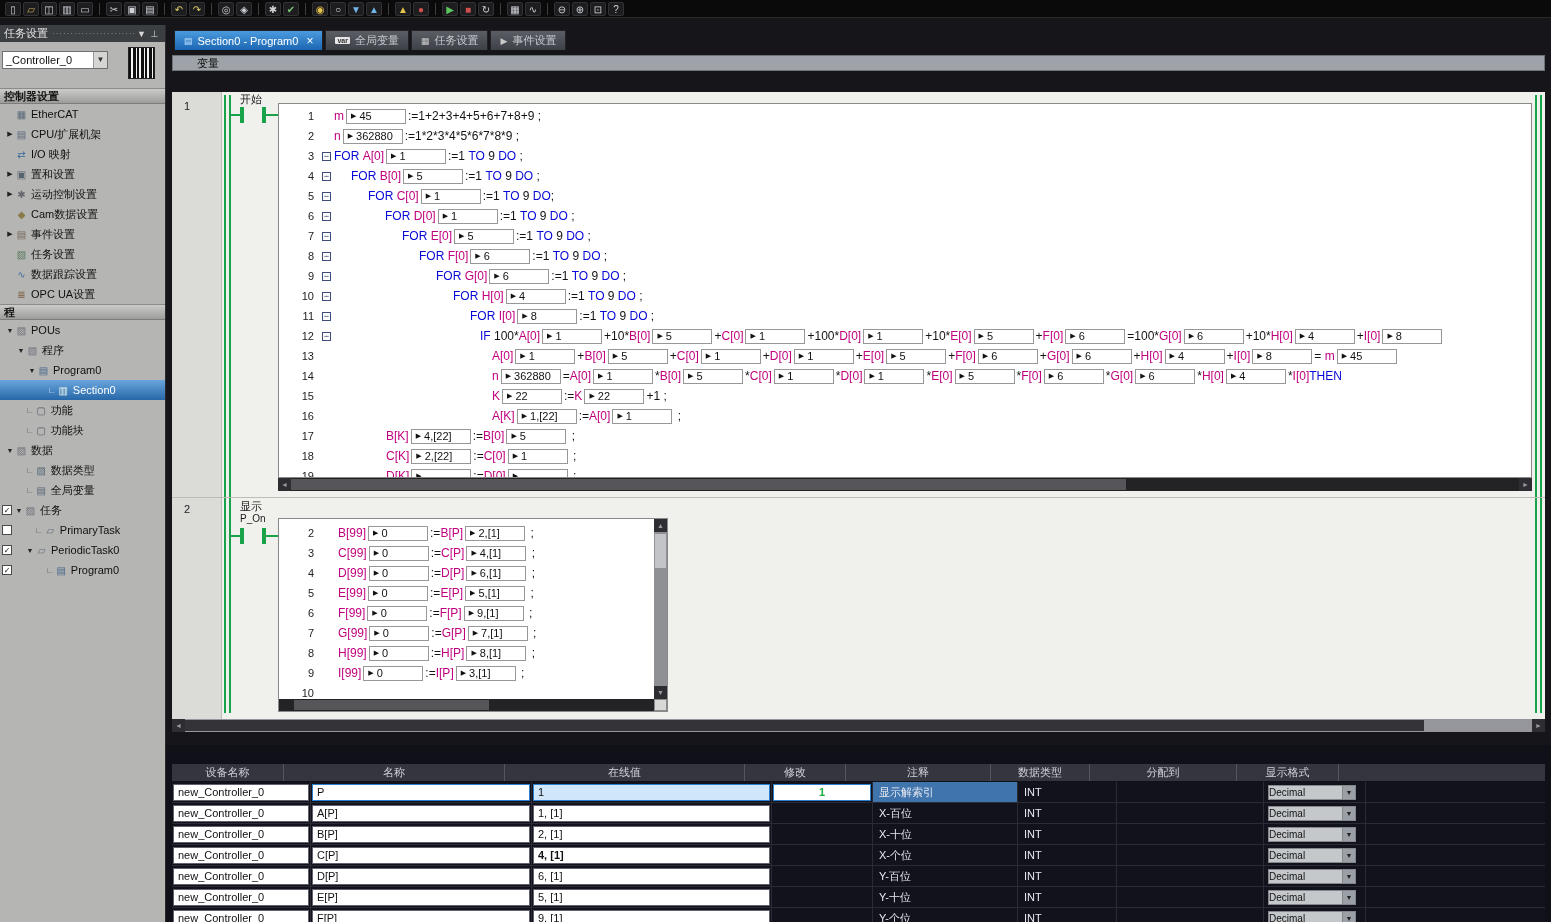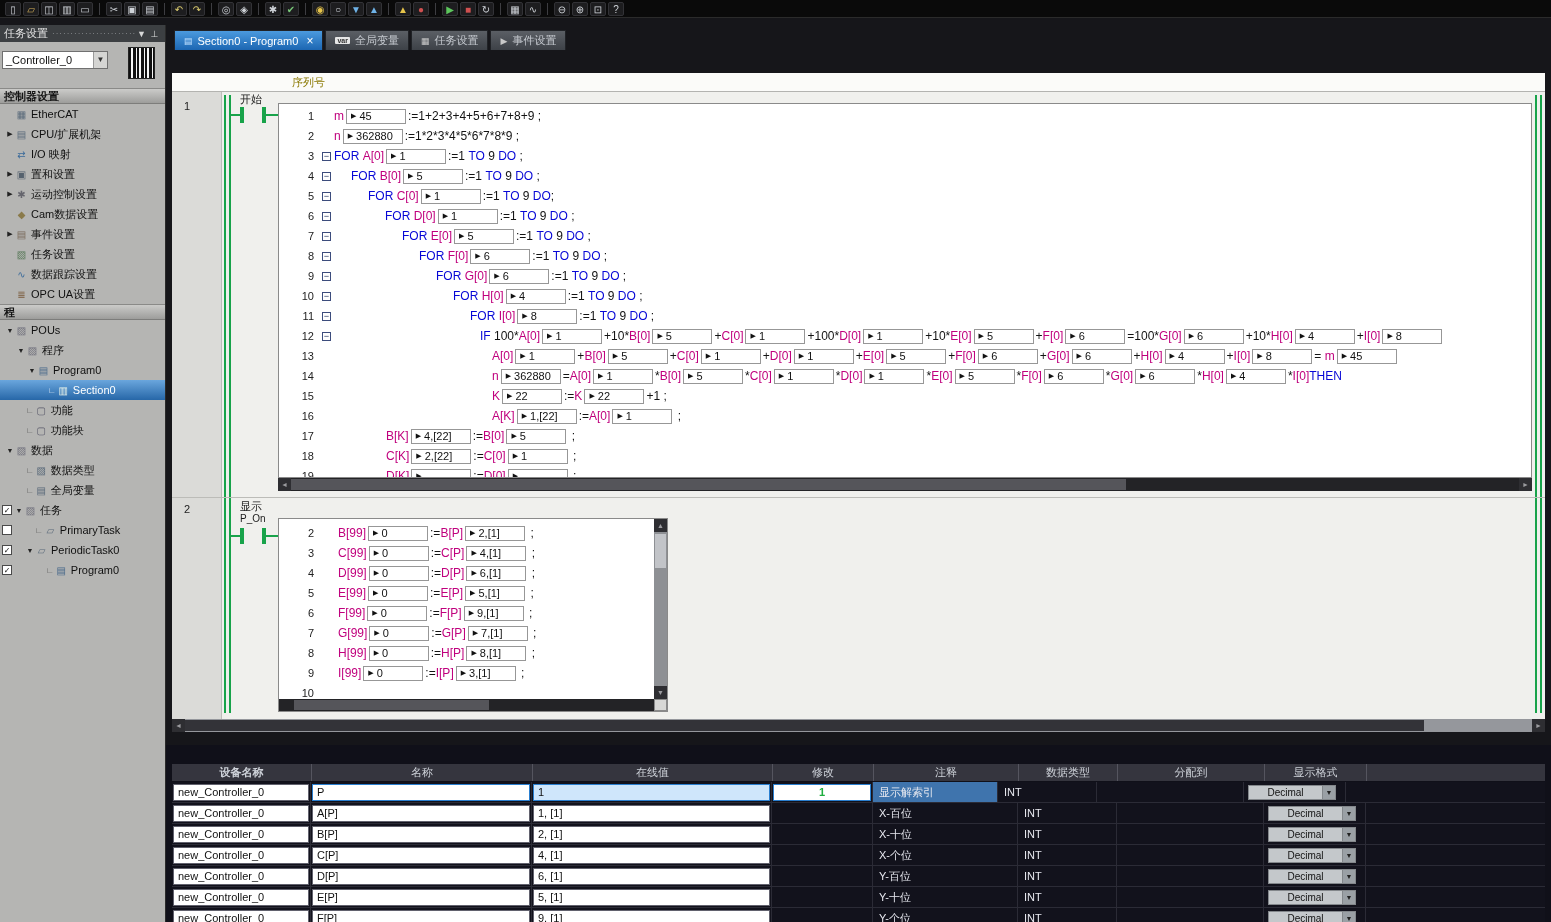--- a/index.html
+++ b/index.html
@@ -96,21 +96,21 @@
   .w-row{height:21px;display:flex;border-bottom:1px solid #2b2b36}
   .w-cell{flex:none;border-right:1px solid #2b2b36;padding:1px;display:flex;align-items:center;overflow:hidden}
   .w-fill{flex:1;border-right:none}
   .w-input{flex:1;height:17px;background:#fff;border:1px solid #62626e;color:#111;font-size:11px;display:flex;align-items:center;padding:0 4px;white-space:nowrap;overflow:hidden}
   .w-dark-text{color:#e8e9f0;font-size:11px;padding-left:5px;white-space:nowrap}
   .w-row.selected .c-name .w-input{border-color:#2a7fd0}
   .w-row.selected .c-value .w-input{background:#cfe6fb;border-color:#2a7fd0}
   .w-row.selected .c-modify .w-input{color:#1fae3f;justify-content:center;border-color:#2a7fd0;font-weight:bold}
   .w-row.selected .c-comment{background:#3f74ad}
   .dd{width:88px;height:15px;margin-left:3px;background:#c4c8cb;border:1px solid #83878b;color:#111;font-size:10px;display:flex;align-items:center;cursor:pointer}
-  .dd span.txt{flex:1;text-align:center}
+  .dd span.txt{flex:1;text-align:left}
   .dd .dd-arrow{width:13px;height:13px;background:#9aa0a5;border-left:1px solid #83878b;font-size:7px;line-height:13px;text-align:center;color:#222}
 </style>
 </head>
 <body>
 
 <div id="toolbar">
     <span class="tb-icon">▯</span>
     <span class="tb-icon" style="color: rgb(216, 178, 90);">▱</span>
     <span class="tb-icon">◫</span>
     <span class="tb-icon">▥</span>
@@ -352,23 +352,21 @@
       <span class="tab-icon" style="color: rgb(201, 201, 201);">▦</span>
       <span>任务设置</span>
     </div>
     <div class="tab">
       <span class="tab-icon" style="color: rgb(201, 201, 201);">▶</span>
       <span>事件设置</span>
     </div>
   </div>
 
 <div id="editor">
-  <div id="seqrow">
-    <span class="seq">序列号</span>
-  </div>
+  <div id="varbar">变量</div>
   <div id="canvas">
     <div id="rung-margin"></div>
     <div class="rung-num" style="top:8px">1</div>
     <div class="rung-num" style="top:411px">2</div>
 
     <div class="rail" style="left:52px;top:3px;height:618px"></div>
     <div class="rail" style="left:57px;top:3px;height:618px"></div>
     <div class="rail" style="left:1363px;top:3px;height:618px"></div>
     <div class="rail" style="left:1368px;top:3px;height:618px"></div>
 
@@ -443,21 +441,21 @@
     <span class="sb-arrow">◄</span>
     <span class="sb-track">
         <span class="sb-thumb" style="left:0;width:92%"></span>
       </span>
     <span class="sb-arrow">►</span>
   </div>
 </div>
 
 <div id="watch">
   <div id="watch-header">
-      <div class="wh-cell" style="width: 140px; font-weight: bold;">设备名称</div>
+      <div class="wh-cell" style="width: 112px;">设备名称</div>
       <div class="wh-cell" style="width: 221px;">名称</div>
       <div class="wh-cell" style="width: 240px;">在线值</div>
       <div class="wh-cell" style="width: 101px;">修改</div>
       <div class="wh-cell" style="width: 145px;">注释</div>
       <div class="wh-cell" style="width: 99px;">数据类型</div>
       <div class="wh-cell" style="width: 147px;">分配到</div>
       <div class="wh-cell" style="width: 102px;">显示格式</div>
       <div class="wh-cell wh-fill"></div>
     </div>
   <div id="watch-rows">
@@ -467,21 +465,21 @@
         </div>
         <div class="w-cell c-name" style="width: 221px;">
           <div class="w-input">P</div>
         </div>
         <div class="w-cell c-value" style="width: 240px;">
           <div class="w-input">1</div>
         </div>
         <div class="w-cell c-modify" style="width: 101px;">
           <div class="w-input">1</div>
         </div>
-        <div class="w-cell c-comment" style="width: 125px; align-items: center;">
+        <div class="w-cell c-comment" style="width: 145px; align-items: center;">
           <span class="w-dark-text">显示解索引</span>
         </div>
         <div class="w-cell c-type" style="width: 99px;">
           <span class="w-dark-text">INT</span>
         </div>
         <div class="w-cell c-alloc" style="width: 147px;">
           <span class="w-dark-text"></span>
         </div>
         <div class="w-cell c-format" style="width: 102px;">
           <div class="dd">
@@ -547,21 +545,21 @@
         </div>
         <div class="w-cell w-fill" style=""></div>
       </div>
       <div class="w-row">
         <div class="w-cell c-device" style="width: 139px;">
           <div class="w-input">new_Controller_0</div>
         </div>
         <div class="w-cell c-name" style="width: 221px;">
           <div class="w-input">C[P]</div>
         </div>
-        <div class="w-cell c-value" style="width: 240px;">
+        <div class="w-cell c-value" style="width: 240px; font-weight: bold;">
           <div class="w-input">4, [1]</div>
         </div>
         <div class="w-cell c-modify" style="width: 101px;"></div>
         <div class="w-cell c-comment" style="width: 145px;">
           <span class="w-dark-text">X-个位</span>
         </div>
         <div class="w-cell c-type" style="width: 99px;">
           <span class="w-dark-text">INT</span>
         </div>
         <div class="w-cell c-alloc" style="width: 147px;">

